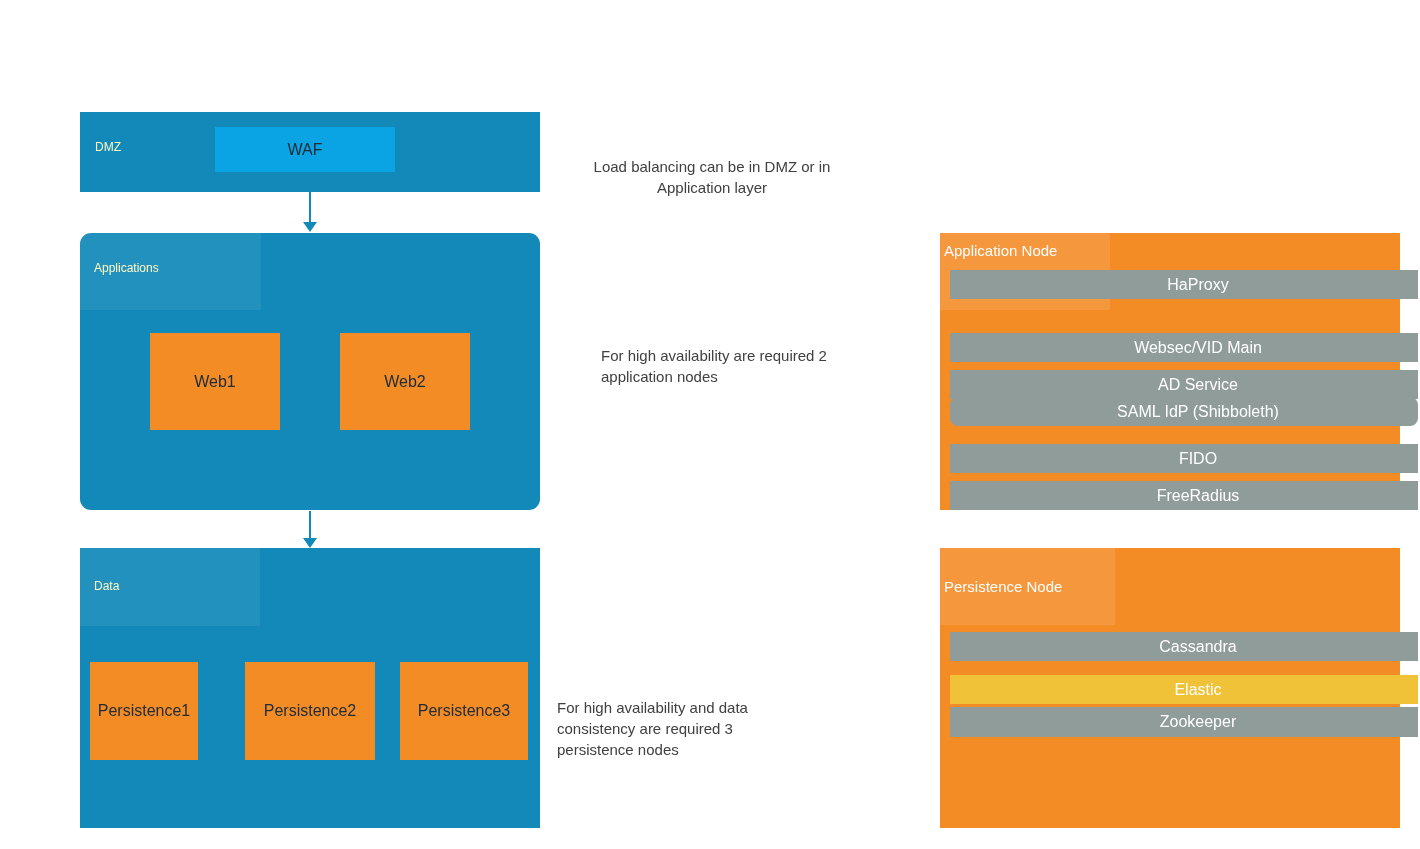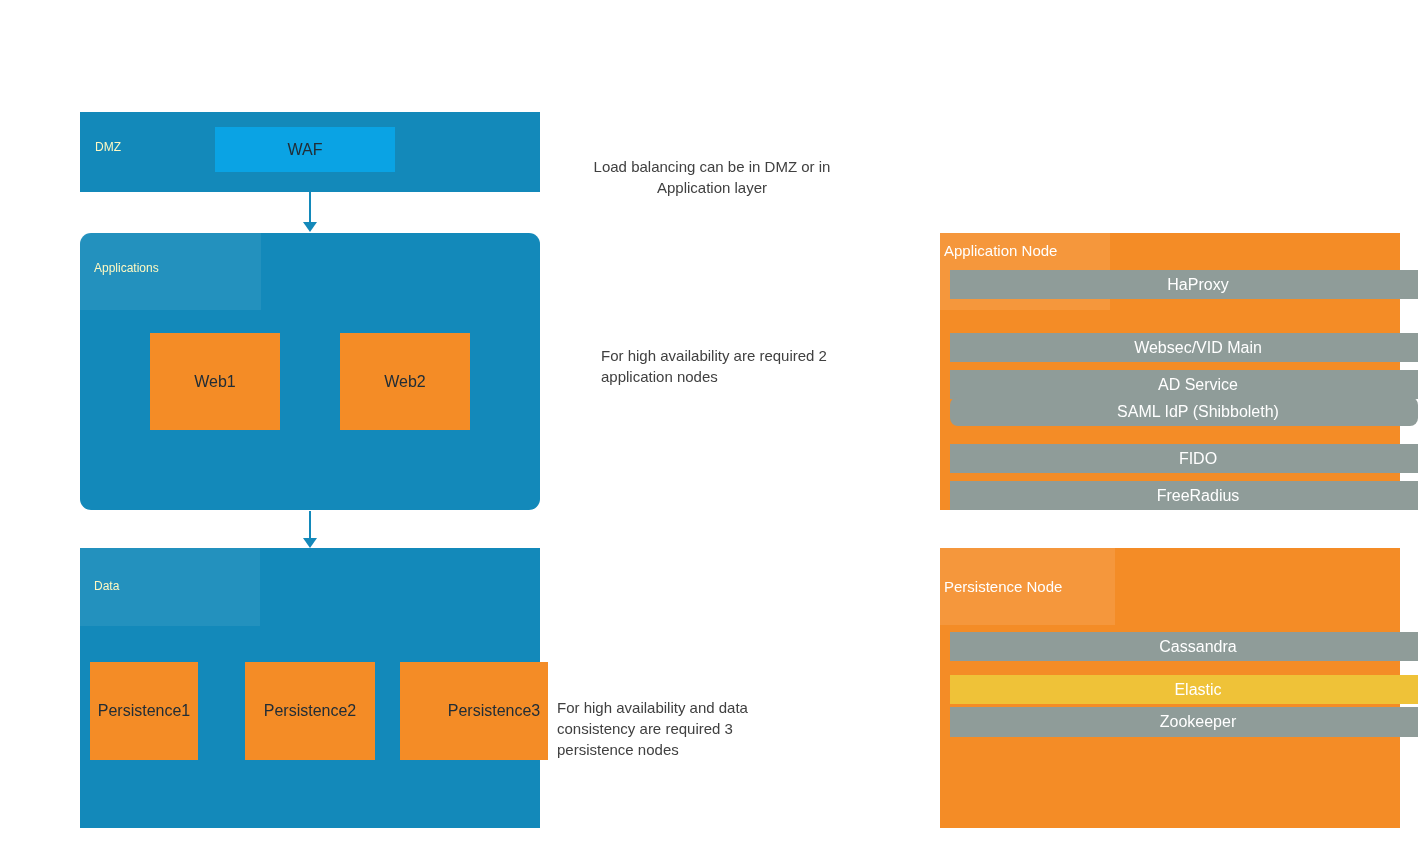--- a/index.html
+++ b/index.html
@@ -49,21 +49,21 @@
     display: flex;
     align-items: center;
     justify-content: center;
     text-align: center;
   }
   #waf   { left: 135px; top: 15px;  width: 180px; height: 45px; background: #0aa3e4; }
   #web1  { left: 70px;  top: 100px; width: 130px; height: 97px; }
   #web2  { left: 260px; top: 100px; width: 130px; height: 97px; }
   #persistence1 { left: 10px;  top: 114px; width: 108px; height: 98px; }
   #persistence2 { left: 165px; top: 114px; width: 130px; height: 98px; }
-  #persistence3 { left: 320px; top: 114px; width: 108px; height: 98px; padding-left: 40px; }
+  #persistence3 { left: 320px; top: 114px; width: 128px; height: 98px; }
 
   
   .arrow { position: absolute; left: 303px; width: 14px; }
   #arrow1 { top: 192px; height: 40px; }
   #arrow2 { top: 511px; height: 37px; }
   .arrow-line {
     position: absolute;
     left: 6px; top: 0;
     width: 2px;
     height: calc(100% - 10px);

